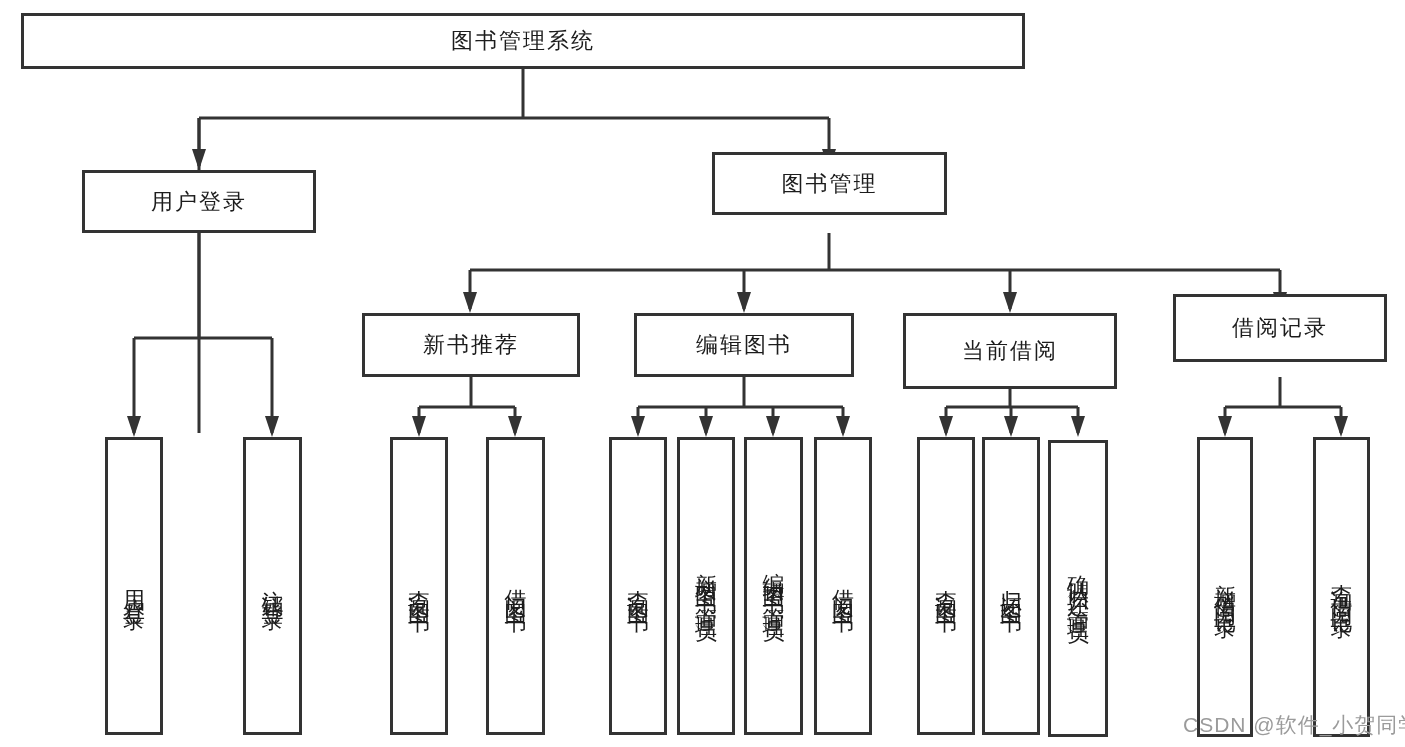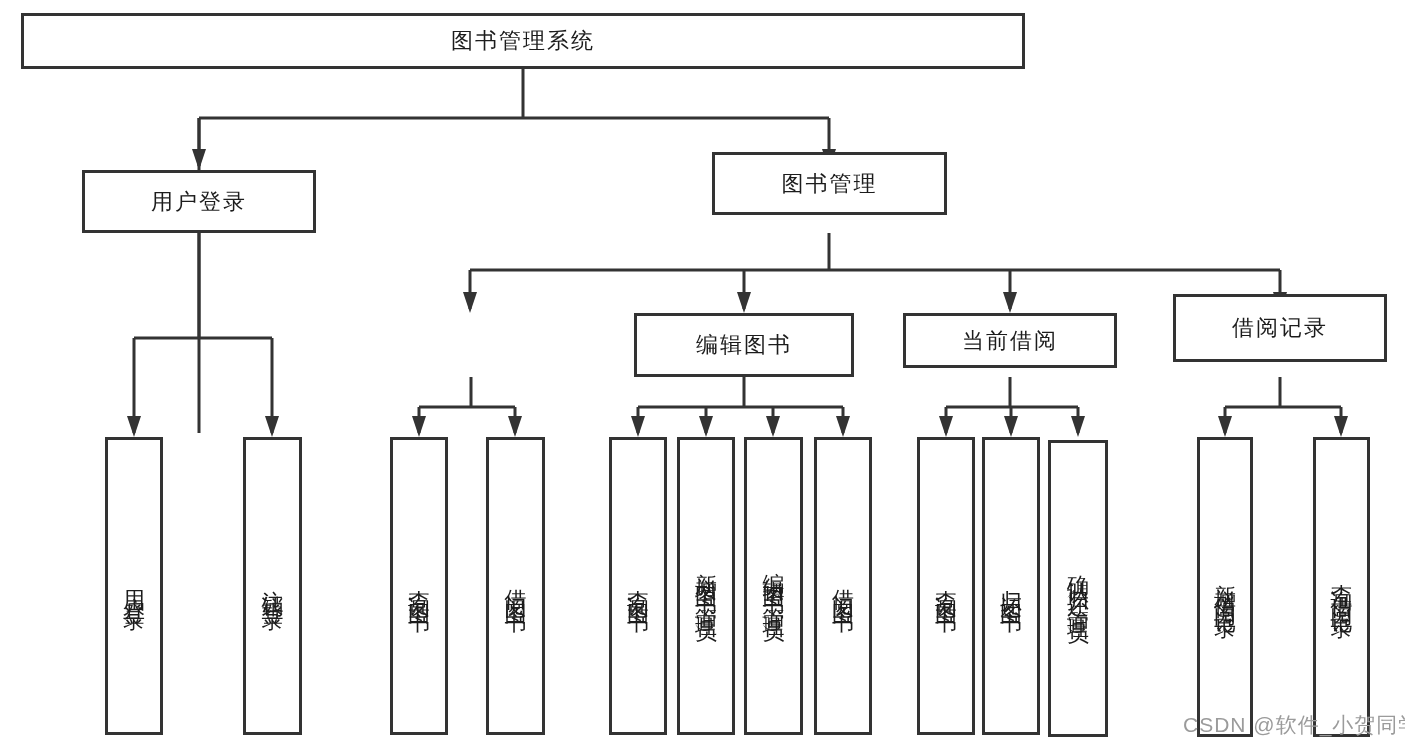--- a/index.html
+++ b/index.html
@@ -90,24 +90,27 @@
     <span>图书管理系统</span>
   </div>
 
   <div class="hbox" style="left:82px;top:170px;width:234px;height:63px">
     <span>用户登录</span>
   </div>
   <div class="hbox" style="left:712px;top:152px;width:235px;height:63px">
     <span>图书管理</span>
   </div>
 
+  <div class="hbox" style="left:362px;top:313px;width:218px;height:64px">
+    <span>新书推荐</span>
+  </div>
   <div class="hbox" style="left:634px;top:313px;width:220px;height:64px">
     <span>编辑图书</span>
   </div>
-  <div class="hbox" style="left:903px;top:313px;width:214px;height:55px">
+  <div class="hbox" style="left:903px;top:313px;width:214px;height:76px">
     <span>当前借阅</span>
   </div>
   <div class="hbox" style="left:1173px;top:294px;width:214px;height:68px">
     <span>借阅记录</span>
   </div>
 
   <div class="vbox" style="left:105px;top:437px;width:58px;height:298px">
     <span>用户登录</span>
   </div>
   <div class="vbox" style="left:243px;top:437px;width:59px;height:298px">

